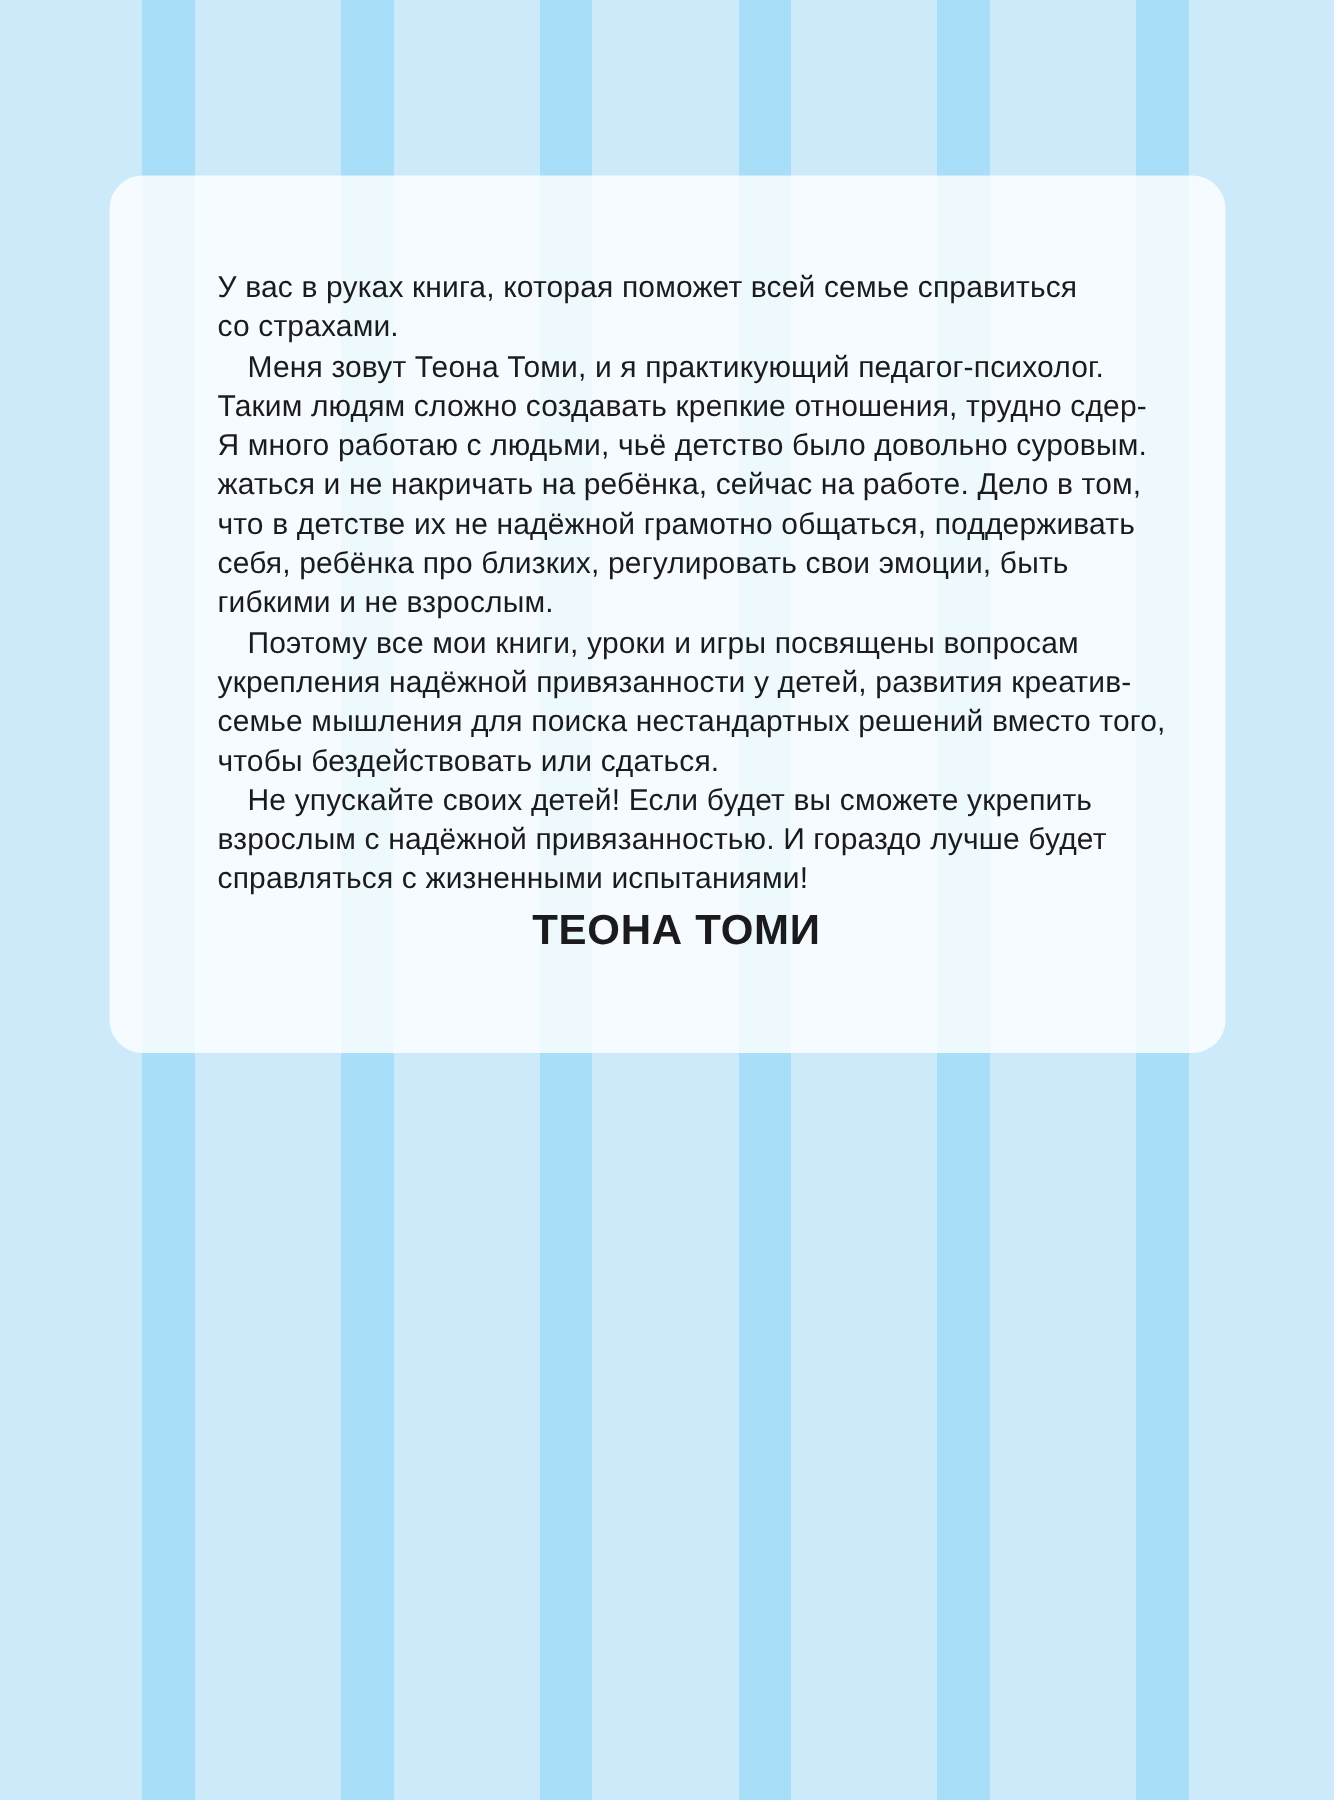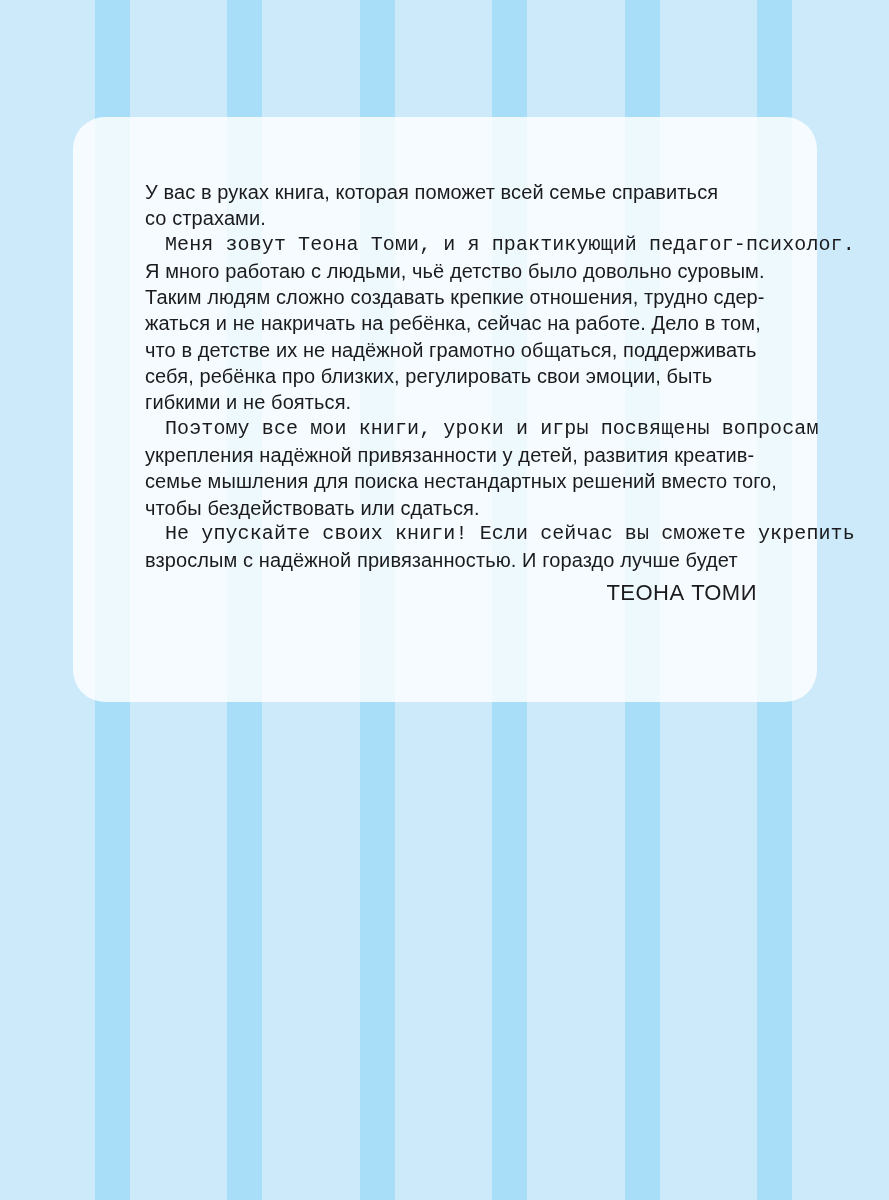--- a/index.html
+++ b/index.html
@@ -21,66 +21,66 @@
       transparent 0px, transparent 95px,
       var(--bg-stripe) 95px, var(--bg-stripe) 130px,
       transparent 130px, transparent 132.5px
     );
   }
   .card{
     position:absolute;
     left:73px; top:117px;
     width:744px; height:585px;
     background:var(--card-bg);
-    border-radius:32px;
+    border-radius:22px;
   }
   .text-block{
     position:absolute;
     left:72px; top:62px;
     width:612px;
   }
   .line{
     font-size:20px;
     line-height:26.3px;
     color:var(--text);
     letter-spacing:0.1px;
     white-space:nowrap;
   }
   .line.indent{
     text-indent:20px;
-    font-family:Liberation Mono, monospace;
   }
   .signature{
     margin-top:3px;
     width:612px;
-    text-align:right;
-    font-size:22px;
+    text-align:center;
+    font-size:28px;
     line-height:34px;
-    font-weight:normal;
+    font-weight:bold;
     letter-spacing:0.5px;
     color:var(--text);
   }
 </style>
 </head>
 <body>
 
 <div class="card">
   <div class="text-block">
     <div>
         <div class="line">У вас в руках книга, которая поможет всей семье справиться</div>
         <div class="line">со страхами.</div>
         <div class="line indent">Меня зовут Теона Томи, и я практикующий педагог-психолог.</div>
+        <div class="line">Таким людям сложно создавать крепкие отношения, трудно сдер-</div>
         <div class="line">Я много работаю с людьми, чьё детство было довольно суровым.</div>
-        <div class="line">Таким людям сложно создавать крепкие отношения, трудно сдер-</div>
         <div class="line">жаться и не накричать на ребёнка, сейчас на работе. Дело в том,</div>
         <div class="line">что в детстве их не надёжной грамотно общаться, поддерживать</div>
         <div class="line">себя, ребёнка про близких, регулировать свои эмоции, быть</div>
-        <div class="line">гибкими и не бояться.</div>
+        <div class="line">гибкими и не взрослым.</div>
         <div class="line indent">Поэтому все мои книги, уроки и игры посвящены вопросам</div>
         <div class="line">укрепления надёжной привязанности у детей, развития креатив-</div>
         <div class="line">семье мышления для поиска нестандартных решений вместо того,</div>
         <div class="line">чтобы бездействовать или сдаться.</div>
-        <div class="line indent">Не упускайте своих книги! Если сейчас вы сможете укрепить</div>
+        <div class="line indent">Не упускайте своих детей! Если будет вы сможете укрепить</div>
         <div class="line">взрослым с надёжной привязанностью. И гораздо лучше будет</div>
+        <div class="line">справляться с жизненными испытаниями!</div>
       </div>
     <div class="signature">ТЕОНА ТОМИ</div>
   </div>
 </div>
 
 </body></html>

